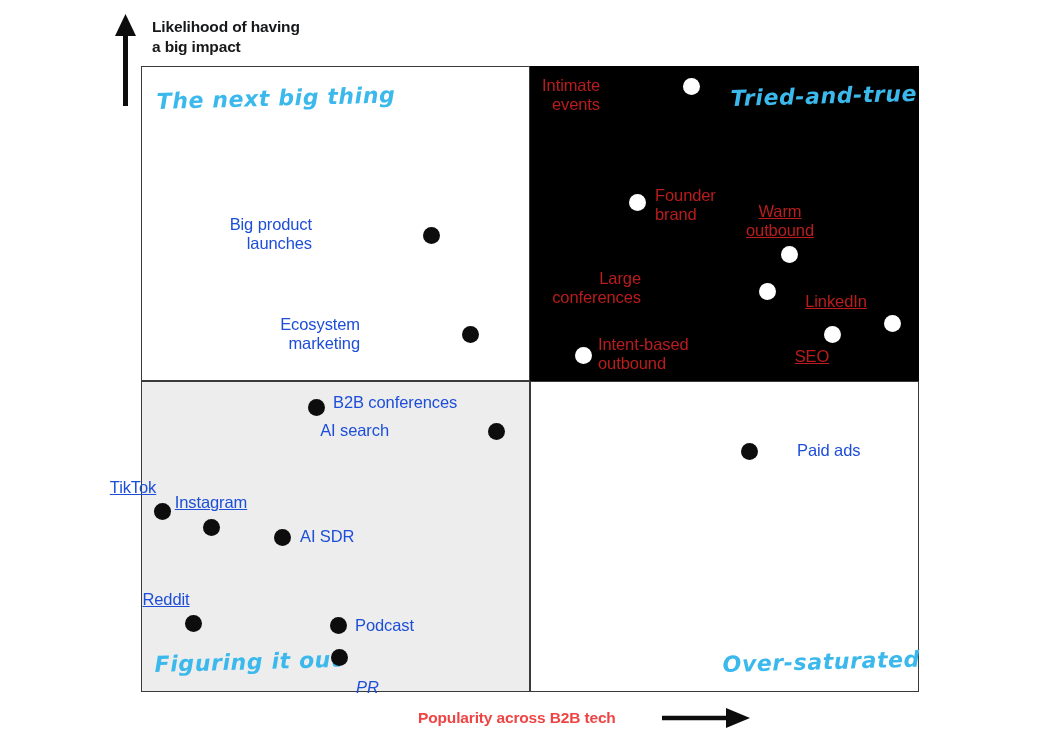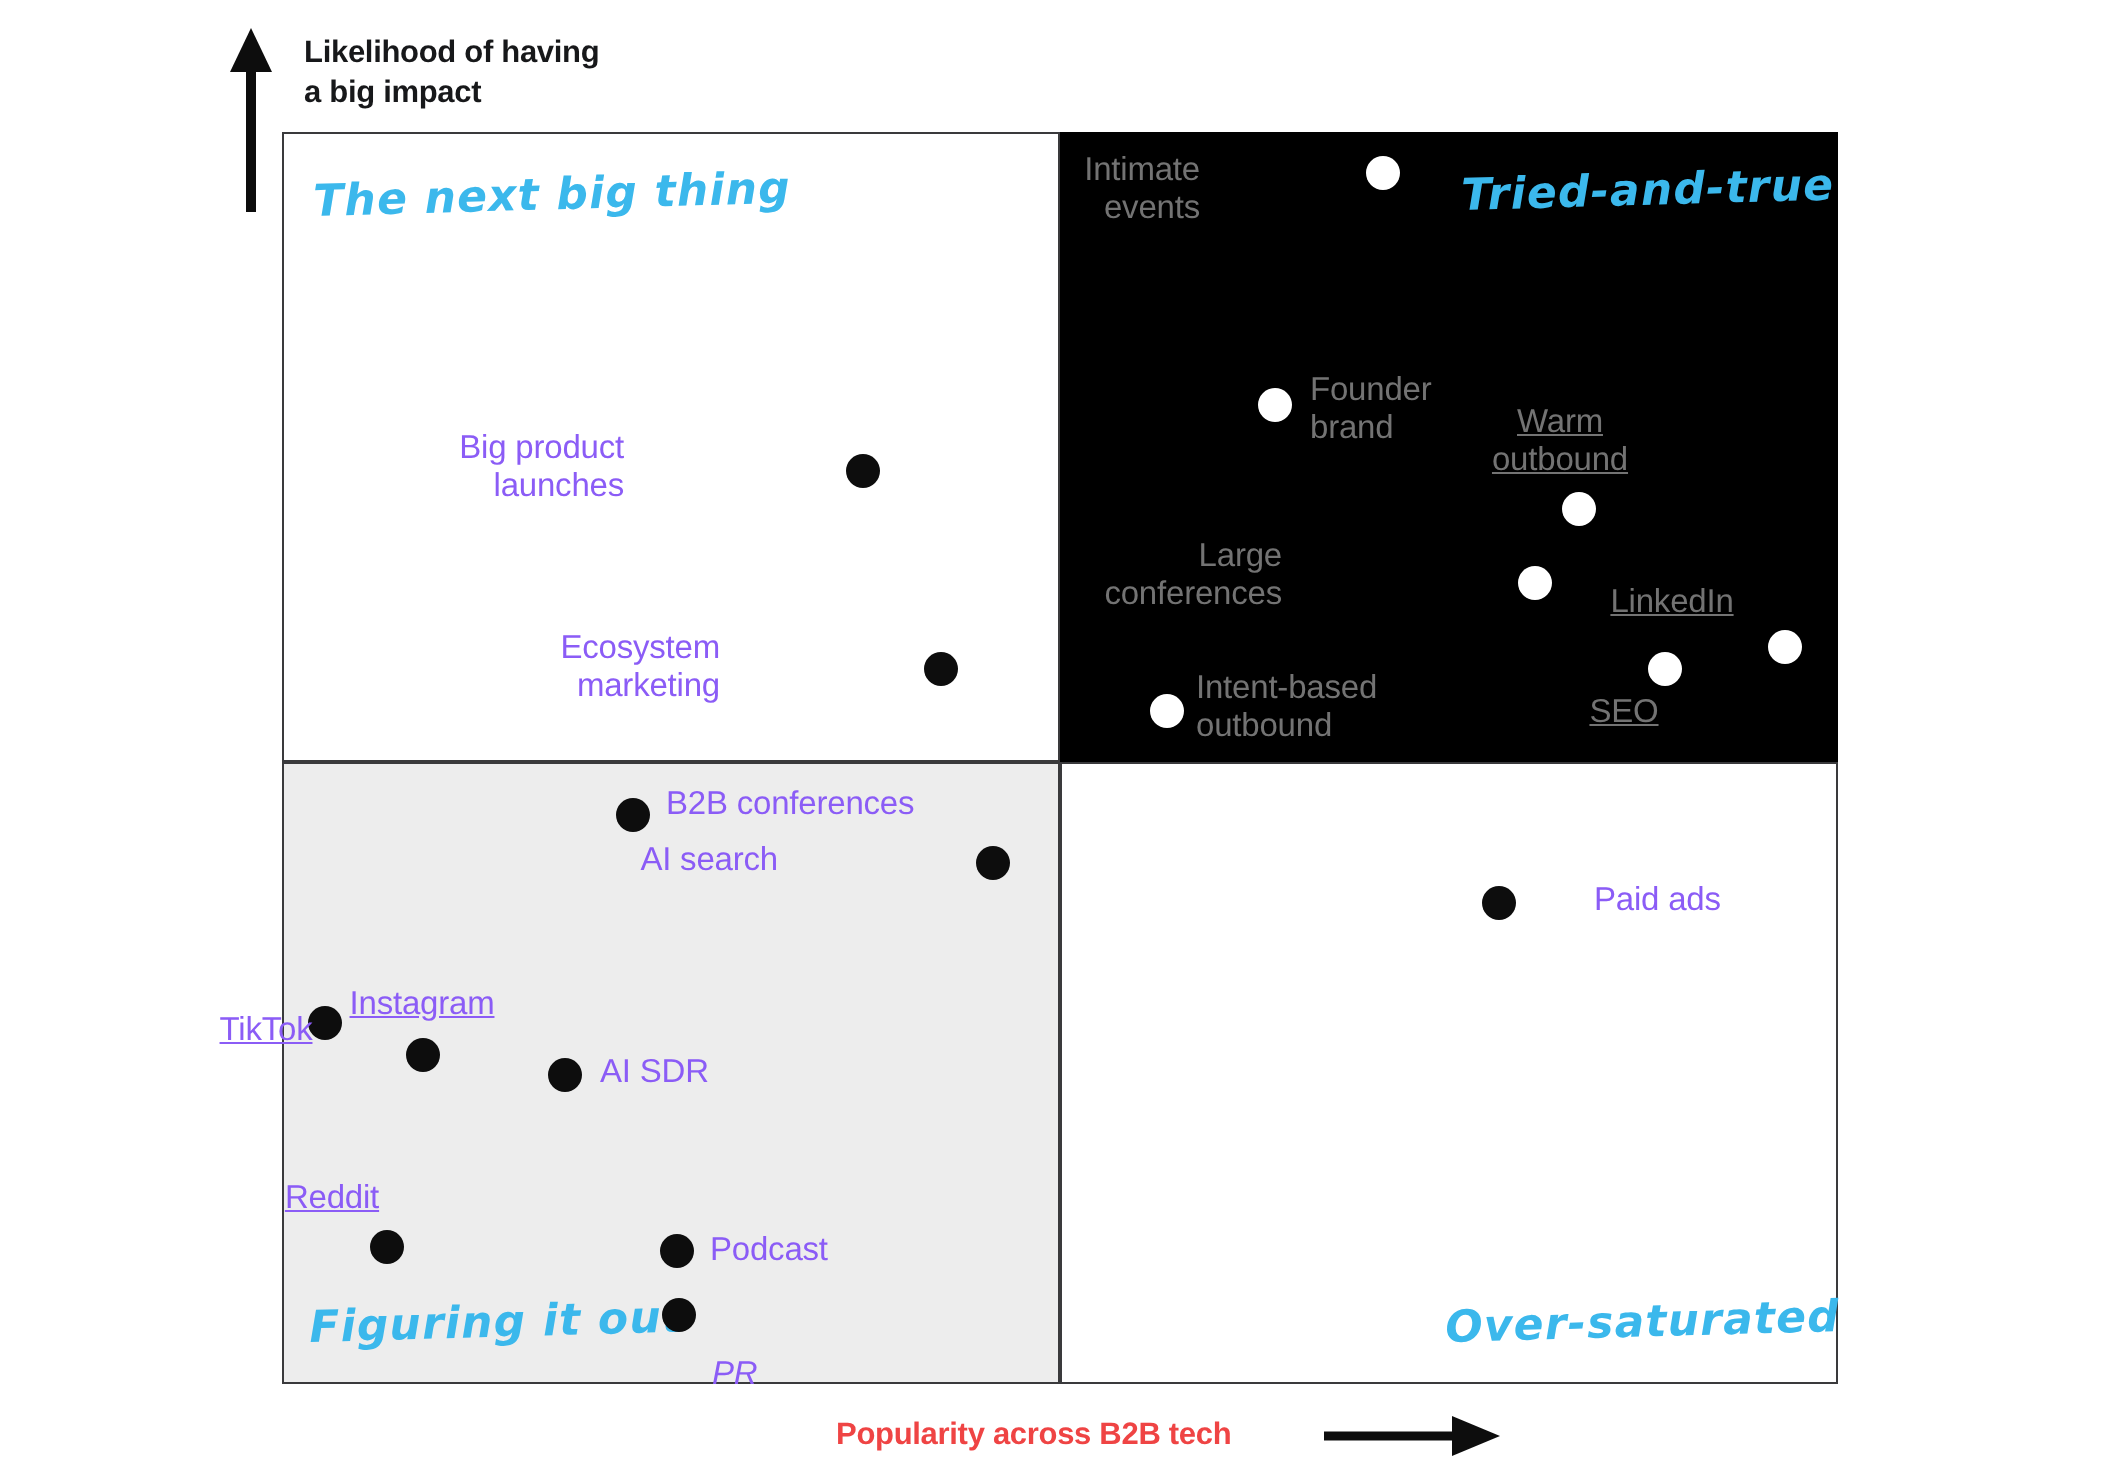--- a/index.html
+++ b/index.html
@@ -87,22 +87,22 @@
   .point.dark  { background: #0d0d0d; }
   .point.light { background: #ffffff; }
 
   .point-label {
     position: absolute;
     font-size: 16.5px;
     line-height: 1.18;
     letter-spacing: -0.1px;
     white-space: pre-line;
   }
-  .point-label.on-dark  { color: #737373; }
-  .point-label.on-light { color: #8b5cf6; }
+  .point-label.on-dark  { color: #b91c1c; }
+  .point-label.on-light { color: #1d4ed8; }
   .point-label.lbl-right { text-align: left; }
   .point-label.lbl-left  { text-align: right; }
   .point-label.lbl-center{ text-align: center; text-decoration: underline; }
 </style>
 </head>
 <body>
 
 <div id="canvas">
 
   <svg class="axis-arrow-y" width="30" height="95" viewBox="0 0 30 95">
@@ -155,21 +155,21 @@
       <div class="point light" style="left: 832px; top: 334px;"></div>
       <div class="point-label on-dark lbl-center" style="top: 347px; left: 722px; width: 180px;">SEO</div>
       <div class="point light" style="left: 583px; top: 355px;"></div>
       <div class="point-label on-dark lbl-right" style="top: 335px; left: 598px;">Intent-based
 outbound</div>
       <div class="point dark" style="left: 316px; top: 407px;"></div>
       <div class="point-label on-light lbl-right" style="top: 393px; left: 333px;">B2B conferences</div>
       <div class="point dark" style="left: 496px; top: 431px;"></div>
       <div class="point-label on-light lbl-left" style="top: 421px; right: 669px;">AI search</div>
       <div class="point dark" style="left: 162px; top: 511px;"></div>
-      <div class="point-label on-light lbl-center" style="top: 478px; left: 43px; width: 180px; margin-top: 28px;">TikTok</div>
+      <div class="point-label on-light lbl-center" style="top: 478px; left: 43px; width: 180px;">TikTok</div>
       <div class="point dark" style="left: 211px; top: 527px;"></div>
       <div class="point-label on-light lbl-center" style="top: 493px; left: 121px; width: 180px;">Instagram</div>
       <div class="point dark" style="left: 282px; top: 537px;"></div>
       <div class="point-label on-light lbl-right" style="top: 527px; left: 300px;">AI SDR</div>
       <div class="point dark" style="left: 193px; top: 623px;"></div>
       <div class="point-label on-light lbl-center" style="top: 590px; left: 76px; width: 180px;">Reddit</div>
       <div class="point dark" style="left: 338px; top: 625px;"></div>
       <div class="point-label on-light lbl-right" style="top: 616px; left: 355px;">Podcast</div>
       <div class="point dark" style="left: 339px; top: 657px;"></div>
       <div class="point-label on-light lbl-right" style="top: 678px; left: 356px; font-style: italic;">PR</div>

